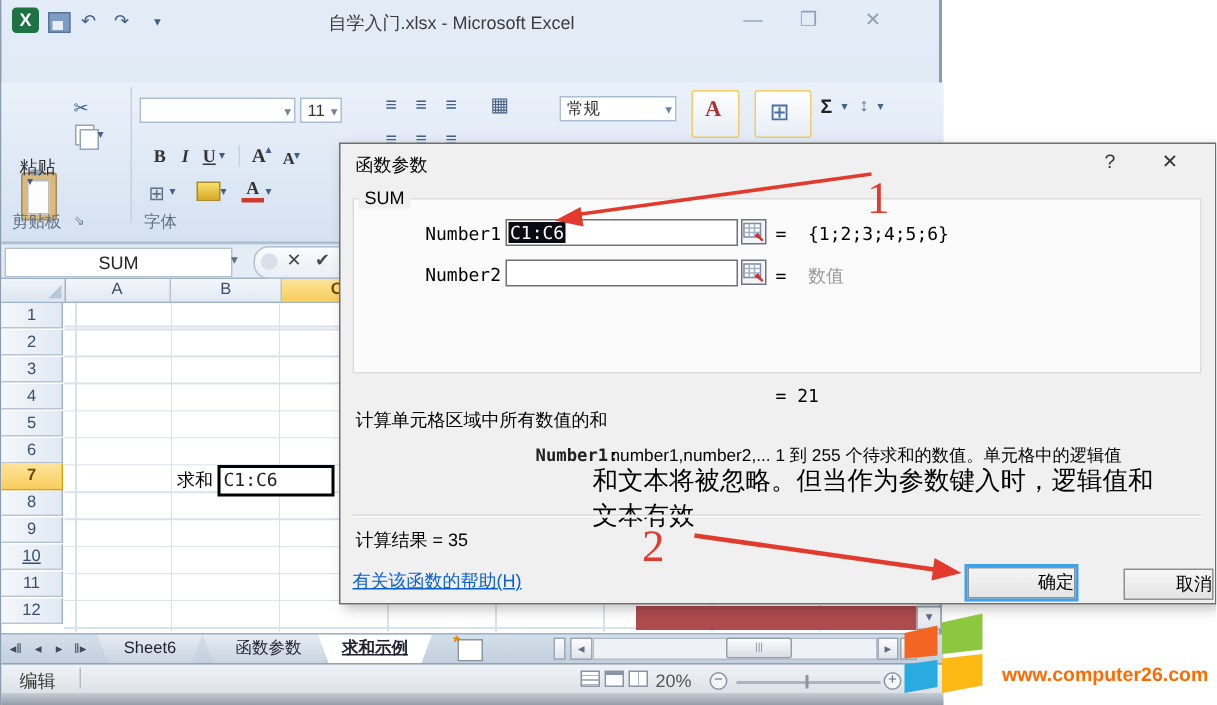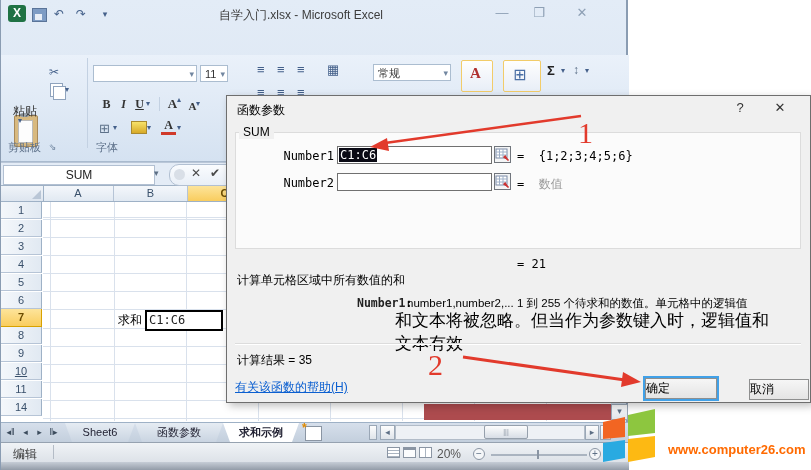--- a/index.html
+++ b/index.html
@@ -114,21 +114,21 @@
   .plabel{width:55px;text-align:right;font-size:12px;color:#000;}
   .pfield{width:155px;height:18px;background:#fff;border:1px solid #707070;box-sizing:border-box;
           font-size:12px;line-height:16px;padding-left:1px;}
   .psel{background:#0a0a14;color:#fff;padding:0 1px;}
   .rangebtn{width:17px;height:17px;background:#f4f5f6;border:1px solid #70757c;box-sizing:border-box;}
   .presult{font-size:12px;color:#000;white-space:nowrap;}
   .muted{color:#9a9a9a;margin-top:9px;}
   .dlg-sep{left:8px;top:247px;width:566px;height:1px;background:#dcdcdc;border-bottom:1px solid #fff;}
   .dlg-link{color:#0b5fd0;text-decoration:underline;font-size:12px;}
   .btn{height:21px;background:linear-gradient(#f6f6f6,#e4e4e4);border:1px solid #8e8f8f;
-       text-align:left;font-size:12px;line-height:19px;color:#000;box-sizing:border-box;}
+       text-align:right;font-size:12px;line-height:19px;color:#000;box-sizing:border-box;}
   .btn.ok{outline:2px solid #41a1e8;}
 
   
   .wm-site{font-size:17px;font-weight:bold;color:#1d87d9;letter-spacing:1px;}
   .wm-url{font-size:13px;font-weight:bold;color:#ff6a00;}
 
   
   .anno-num{font-family:"Liberation Serif",serif;color:#e23a2c;font-size:30px;line-height:1;}
   svg.overlay{position:absolute;left:0;top:0;pointer-events:none;}
 </style>
@@ -246,37 +246,37 @@
         <div class="abs rh" style="top:17.9px;">2</div>
         <div class="abs rh" style="top:35.8px;">3</div>
         <div class="abs rh" style="top:53.7px;">4</div>
         <div class="abs rh" style="top:71.6px;">5</div>
         <div class="abs rh" style="top:89.5px;">6</div>
         <div class="abs rh hl" style="top:107.4px;">7</div>
         <div class="abs rh" style="top:125.3px;">8</div>
         <div class="abs rh" style="top:143.2px;">9</div>
         <div class="abs rh" style="top:161.1px;text-decoration:underline;">10</div>
         <div class="abs rh" style="top:179px;">11</div>
-        <div class="abs rh" style="top:196.9px;">14</div>
+        <div class="abs rh" style="top:196.9px;">12</div>
       </div>
       <div class="abs cellB7">求和：</div>
       <div class="abs cellC7 mono">C1:C6</div>
     </div>
 
     <div class="abs redbar"></div>
     <div class="abs vscroll-btn">▾</div>
 
     <div class="abs tabstrip">
       <div class="abs navb" style="left:3px;">◂‖</div>
       <div class="abs navb" style="left:18px;">◂</div>
       <div class="abs navb" style="left:32px;">▸</div>
       <div class="abs navb" style="left:46px;">‖▸</div>
       <div class="abs stab" style="left:64px;width:70px;">Sheet6</div>
       <div class="abs stab" style="left:134px;width:88px;">函数参数</div>
-      <div class="abs stab active" style="left:222px;width:76px;">求和示例</div>
+      <div class="abs stab active" style="left:211px;width:76px;text-decoration:underline;">求和示例</div>
       <div class="abs newsheet">
           <b>*</b>
         </div>
       <div class="abs hsb" style="left:368px;top:2px;width:8px;height:15px;"></div>
       <div class="abs hsb" style="left:379px;top:2px;width:15px;height:15px;font-size:9px;line-height:13px;">◂</div>
       <div class="abs" style="left:394px;top:2px;width:190px;height:15px;background:#eef1f5;border:1px solid #b2bcc8;box-sizing:border-box;"></div>
       <div class="abs hthumb"></div>
       <div class="abs hsb" style="left:584px;top:2px;width:14px;height:15px;font-size:9px;line-height:13px;">▸</div>
       <div class="abs hsb" style="left:599px;top:2px;width:11px;height:15px;"></div>
     </div>

